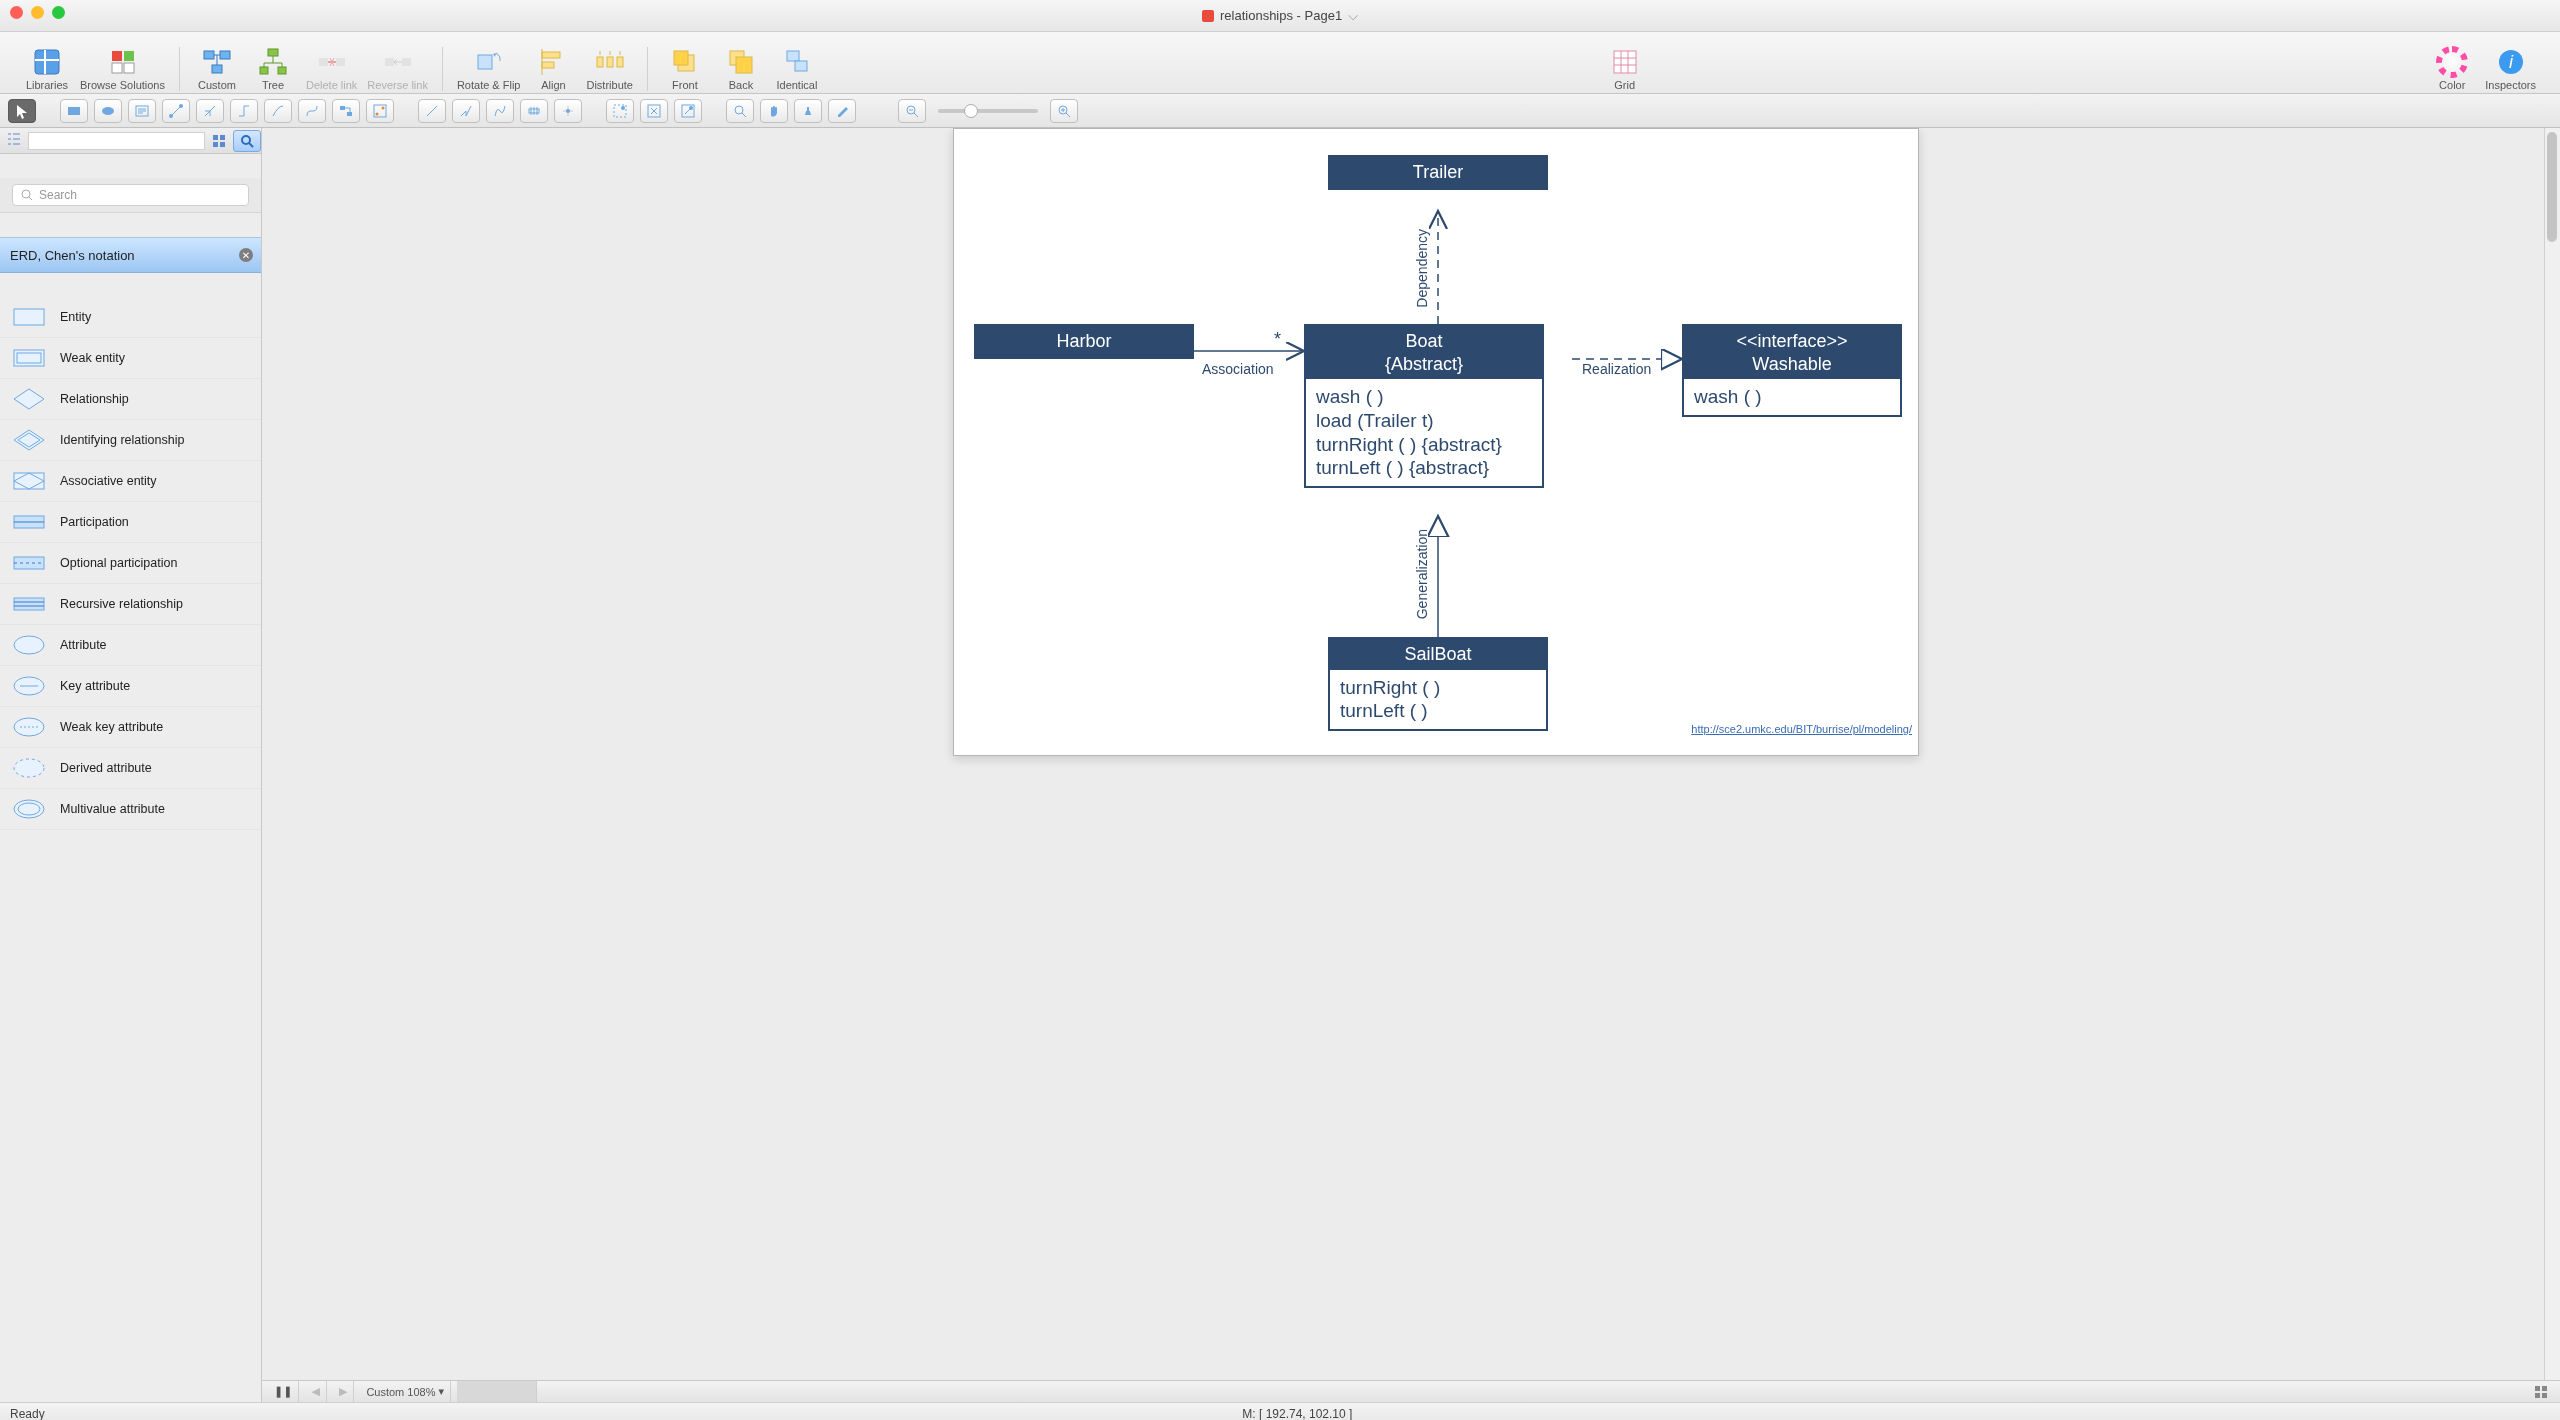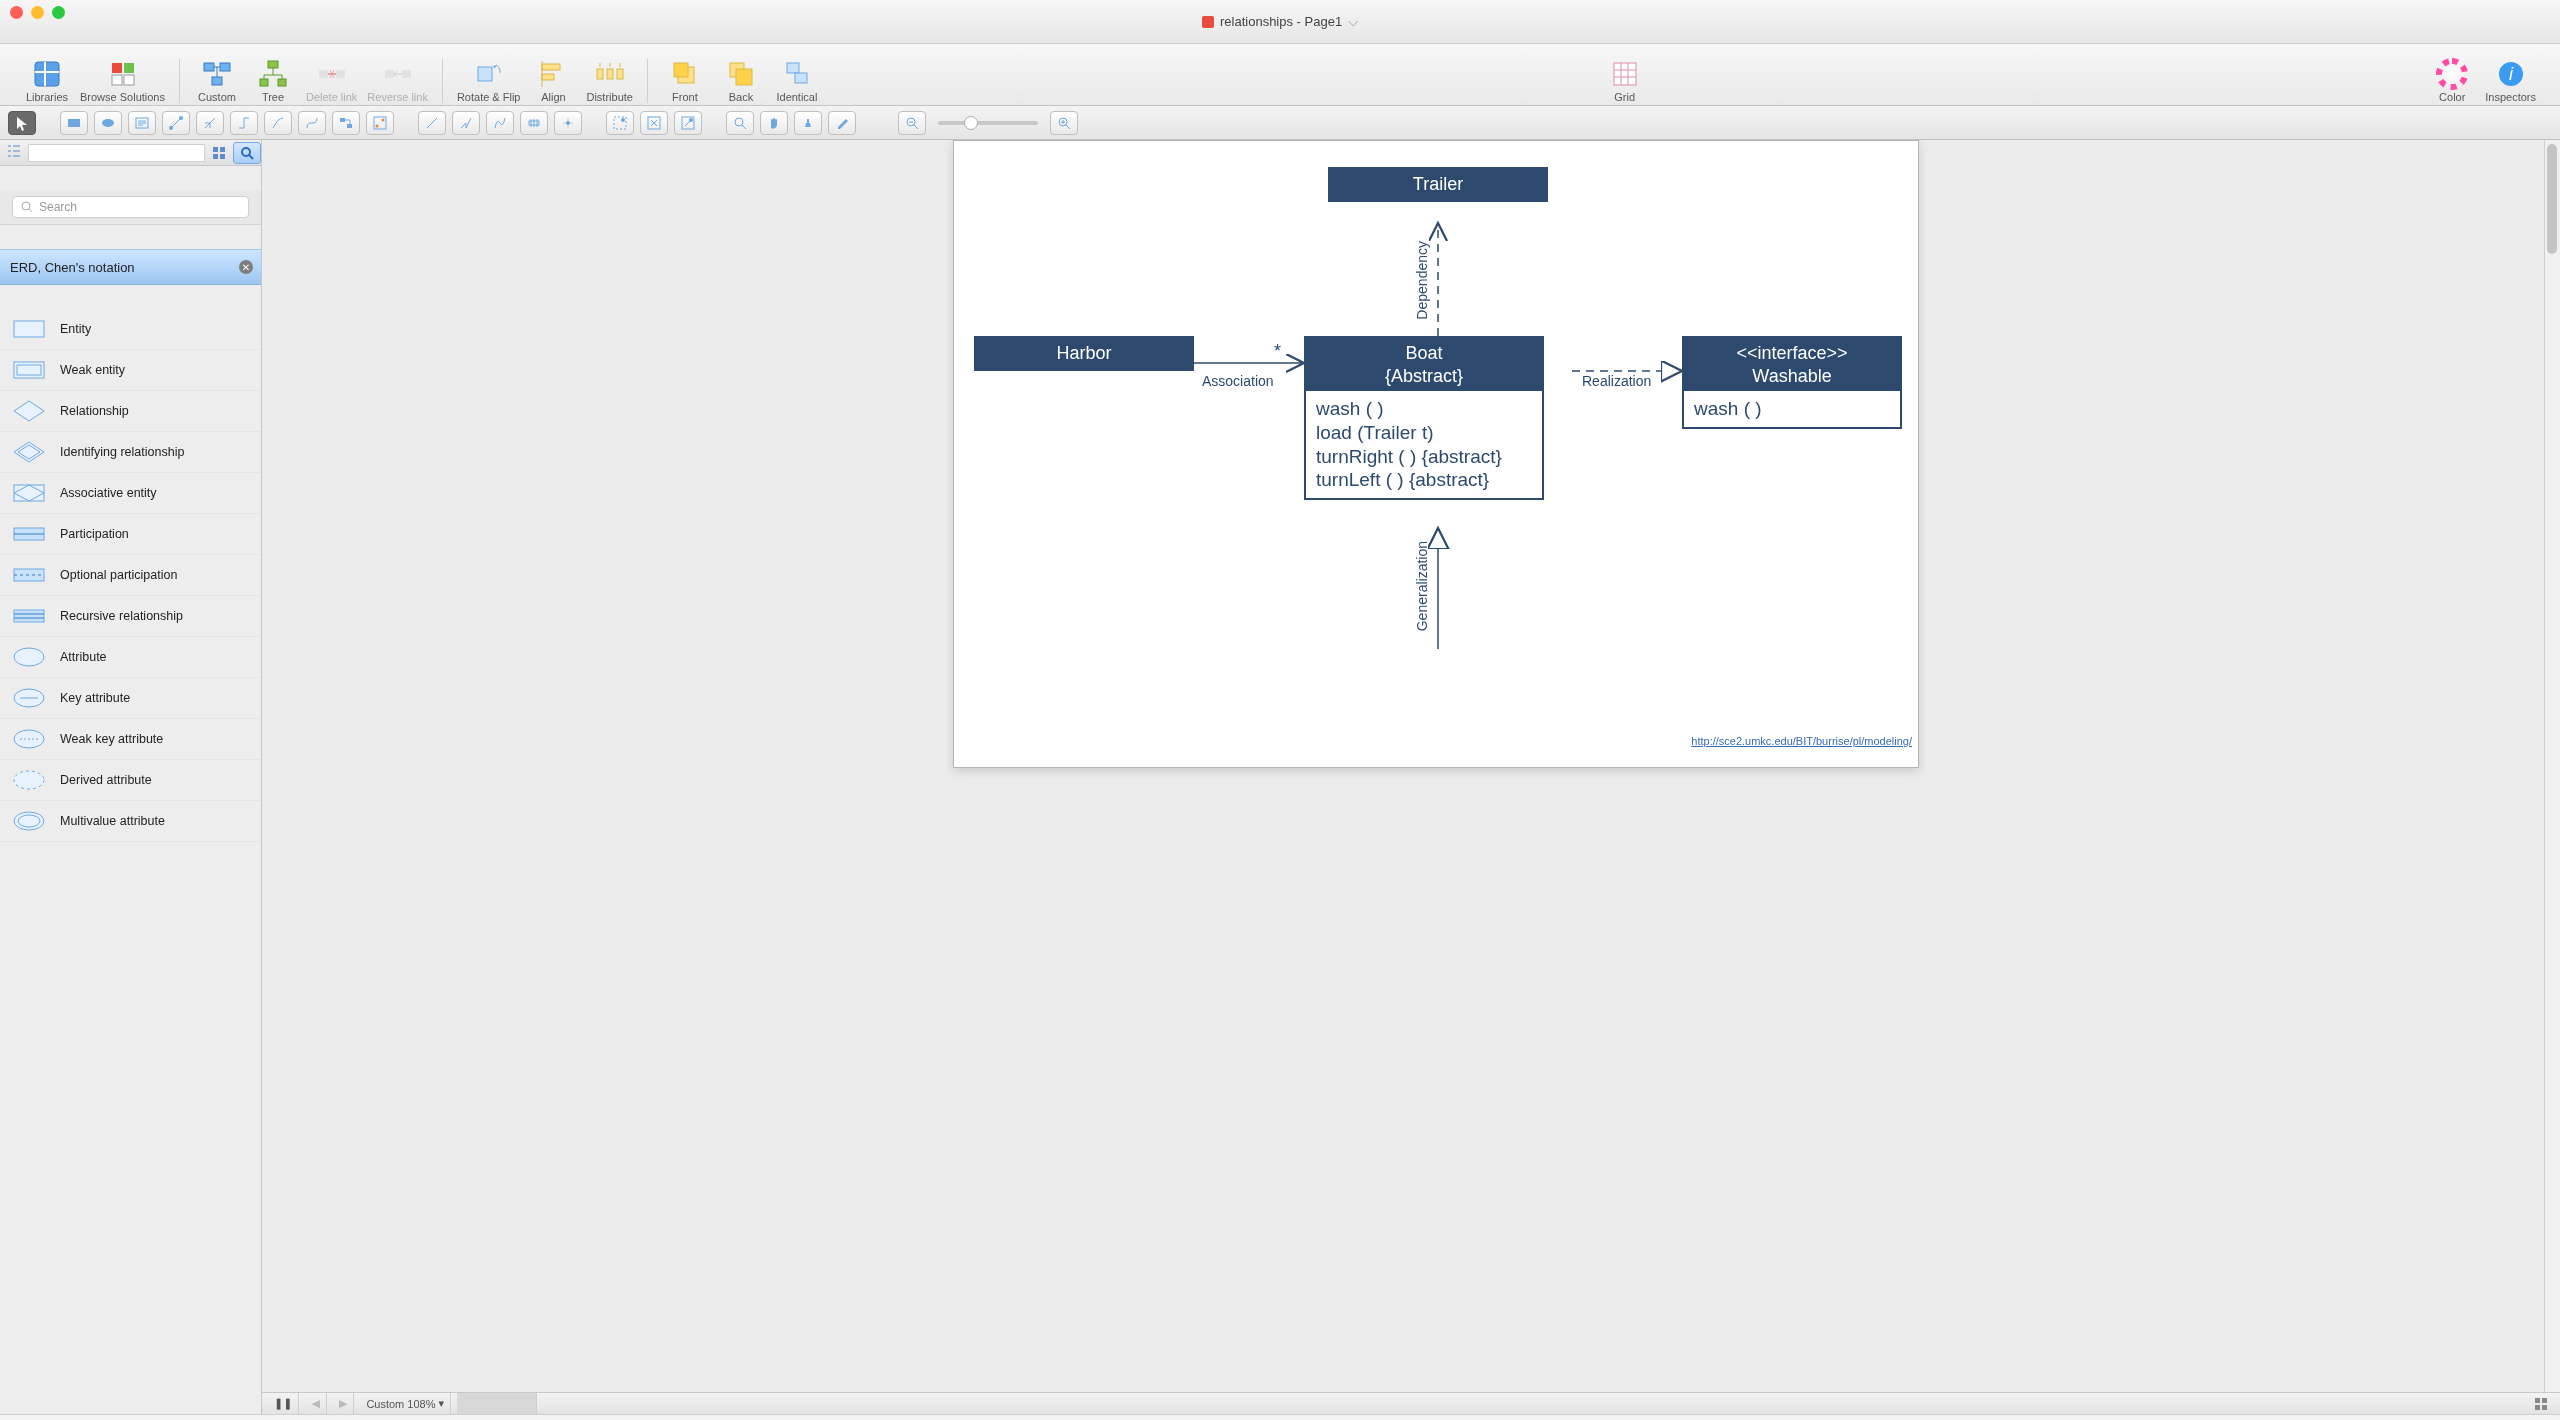--- a/index.html
+++ b/index.html
@@ -1,19 +1,19 @@
 <!DOCTYPE html>
 <html><head>
 <meta charset="utf-8">
 <style>
 * { margin: 0; padding: 0; box-sizing: border-box; font-family: -apple-system, "Helvetica Neue", Arial, sans-serif; }
 html, body { width: 100%; height: 100%; background: #ededed; overflow: hidden; }
 
 
-.titlebar { height: 44px; background: linear-gradient(#f6f6f6,#e6e6e6); border-bottom: 1px solid #cfcfcf; display: flex; align-items: center; position: relative; }
+.titlebar { height: 32px; background: linear-gradient(#f6f6f6,#e6e6e6); border-bottom: 1px solid #cfcfcf; display: flex; align-items: center; position: relative; }
 .traffic { position: absolute; left: 10px; top: 6px; display: flex; gap: 8px; }
 .dot { width: 13px; height: 13px; border-radius: 50%; }
 .dot.r { background:#ff5f57; } .dot.y { background:#febc2e; } .dot.g { background:#28c840; }
 .title { margin: 0 auto; font-size: 13px; color:#444; display:flex; align-items:center; gap:6px; }
 .red-doc-icon { width:12px; height:12px; background:#e84b3c; border-radius:2px; }
 
 
 .toolbar1 { height: 62px; background: linear-gradient(#f7f7f7,#e9e9e9); border-bottom:1px solid #c5c5c5; display:flex; align-items:flex-end; padding:0 10px 2px; gap:0; }
 .tbgrp { display:flex; align-items:flex-end; gap:10px; padding:0 14px; }
 .tbgrp + .tbgrp { border-left:1px solid #d0d0d0; }
@@ -596,20 +596,27 @@
         <div class="uml" style="left:728px; top:195px; width:220px;">
           <div class="head">
             <div>&lt;&lt;interface&gt;&gt;</div>
             <div>Washable</div>
           </div>
           <div class="ops" id="iface-ops">
               <div>wash ( )</div>
             </div>
         </div>
 
+        <div class="uml" style="left:374px; top:508px; width:220px;">
+          <div class="head"><span>SailBoat</span></div>
+          <div class="ops" id="sail-ops">
+              <div>turnRight ( )</div>
+              <div>turnLeft ( )</div>
+            </div>
+        </div>
 
         <a class="link-note">http://sce2.umkc.edu/BIT/burrise/pl/modeling/</a>
       </div>
       <div class="vscroll">
           <div class="thumb"></div>
         </div>
     </div>
 
     <div class="pagestrip">
       <div class="seg">❚❚</div>

